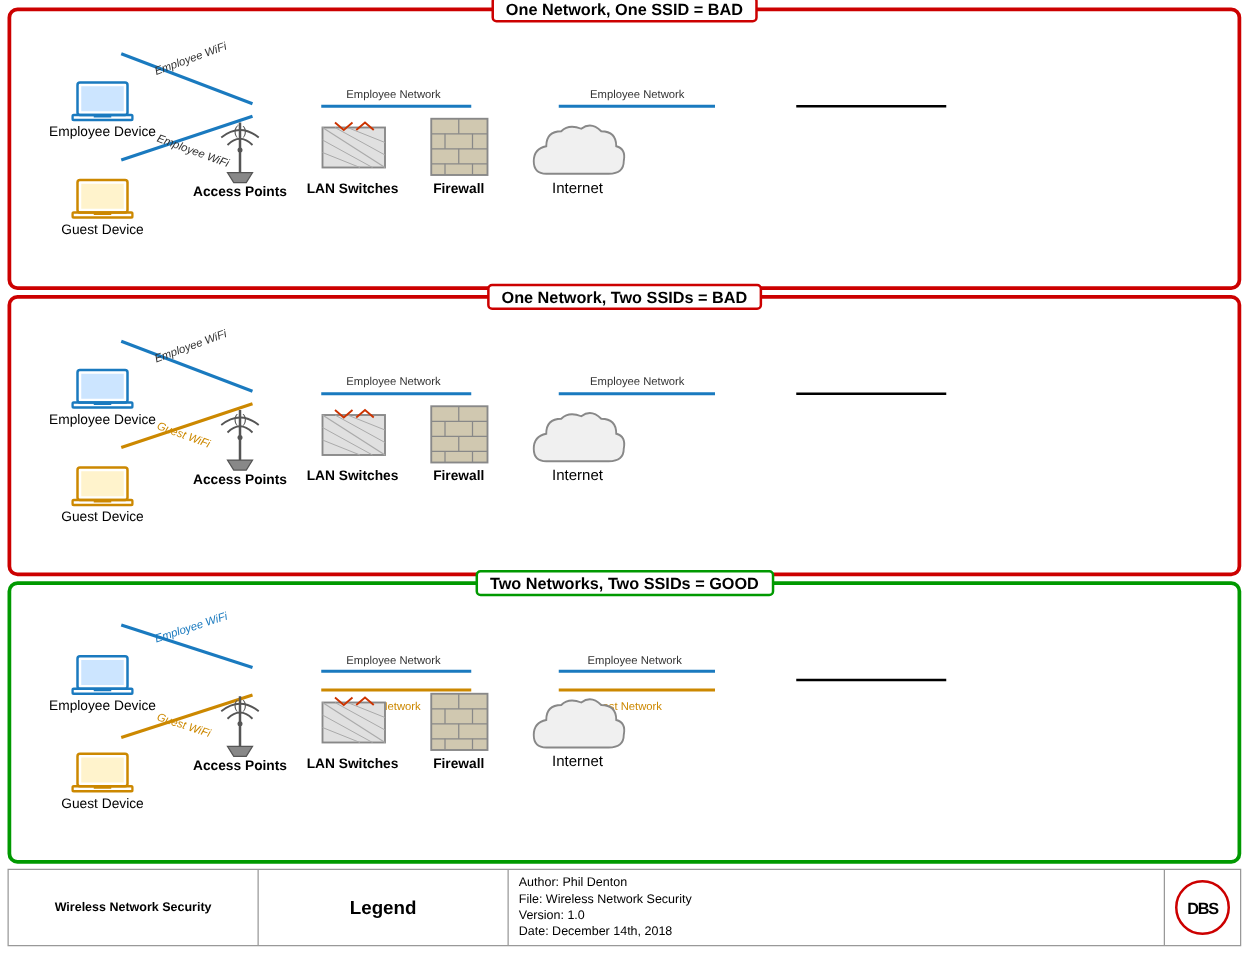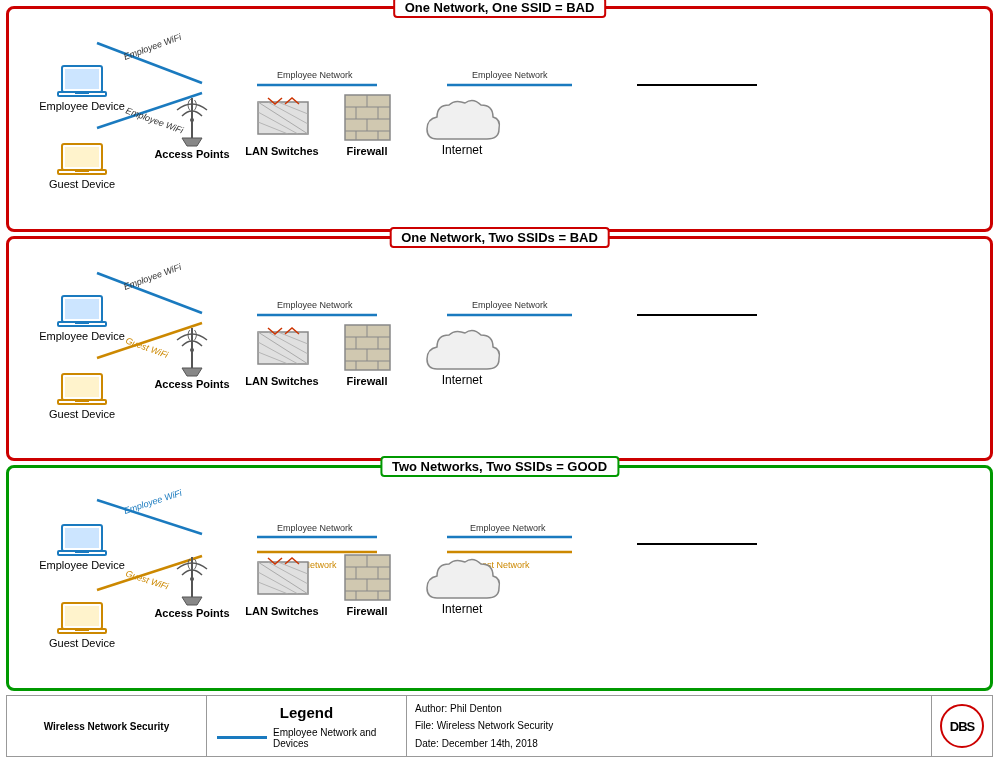--- a/index.html
+++ b/index.html
@@ -465,28 +465,25 @@
     </div>
 
   </div>
 
   <div class="footer">
     <div class="footer-title">
       <span>Wireless Network Security</span>
     </div>
     <div class="footer-legend">
       <div style="font-size:15px;font-weight:bold;text-align:center;">Legend</div>
-      <div class="legend-item">
-        <div class="legend-line" style="background:#1a7abf;"></div>
-        <span>Employee Network and Devices</span>
-      </div>
     </div>
     <div class="footer-info">
       <div>Author: Phil Denton</div>
       <div>File: Wireless Network Security</div>
+      <div>Version: 1.0</div>
       <div>Date: December 14th, 2018</div>
     </div>
     <div class="footer-logo">
       <div class="logo-box">
         <span>DBS</span>
       </div>
     </div>
   </div>
 </div>
 

